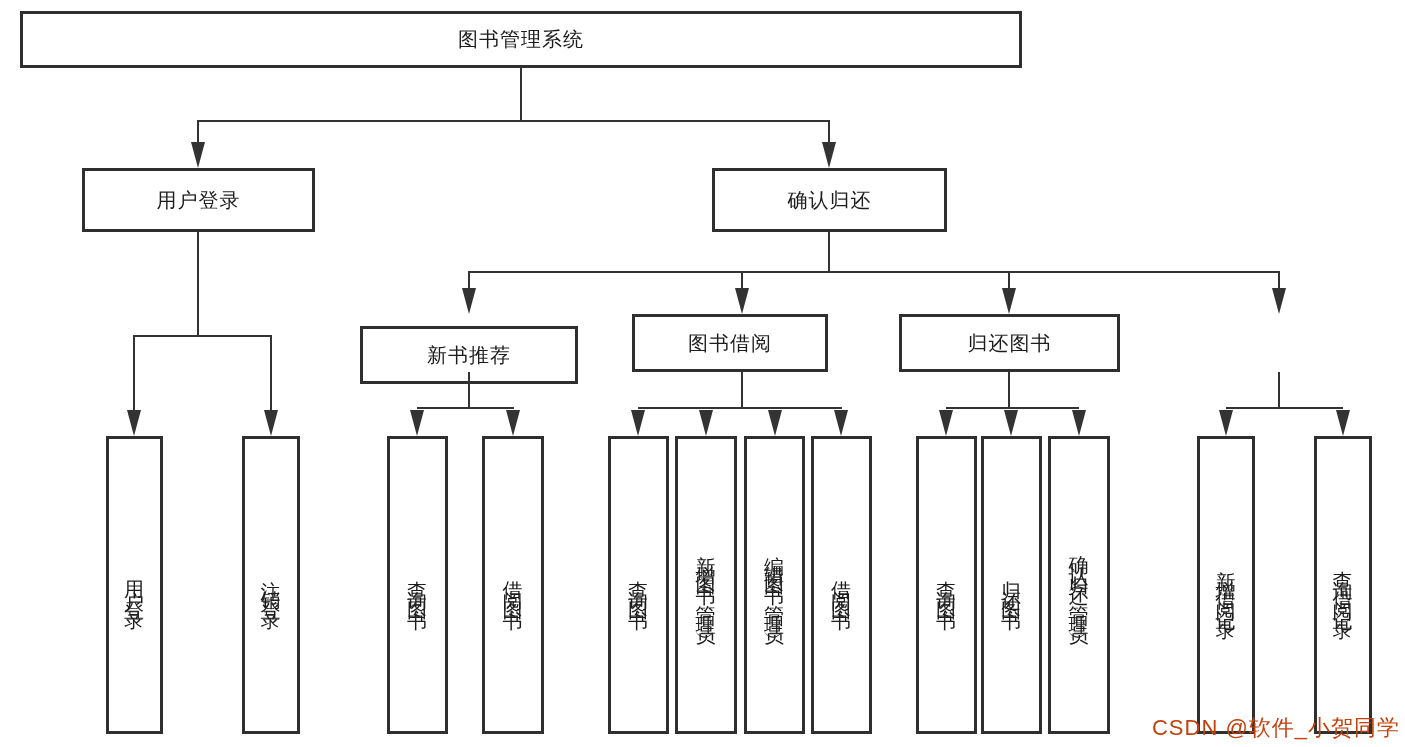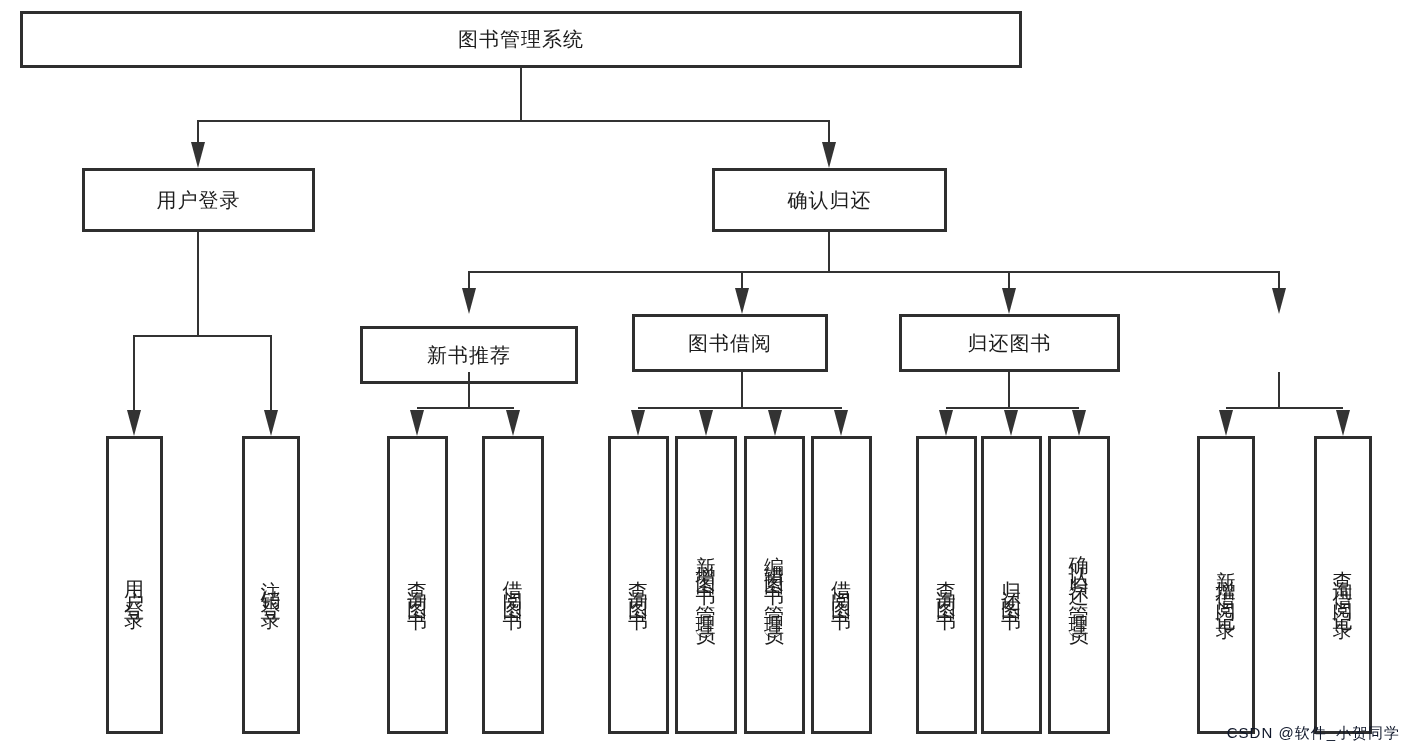--- a/index.html
+++ b/index.html
@@ -36,22 +36,22 @@
   .hline{position:absolute;height:2px;background:#333333;}
   .arrow{
     position:absolute;width:0;height:0;
     border-left:7px solid transparent;
     border-right:7px solid transparent;
     border-top:26px solid #333333;
   }
   .watermark{
     position:absolute;
     right:5px;bottom:4px;
-    font-size:15px;
-    color:#0f172a;
+    font-size:22px;
+    color:#c2410c;
     letter-spacing:1px;
     white-space:nowrap;
   }
 </style>
 </head>
 <body>
 
 <div class="canvas">
 
   <div class="box h" style="left:20px;top:11px;width:1002px;height:57px">

